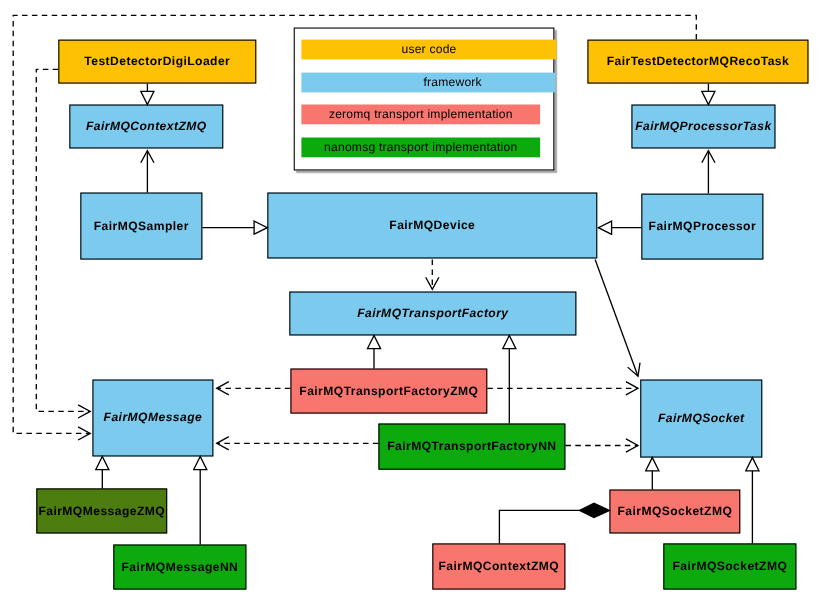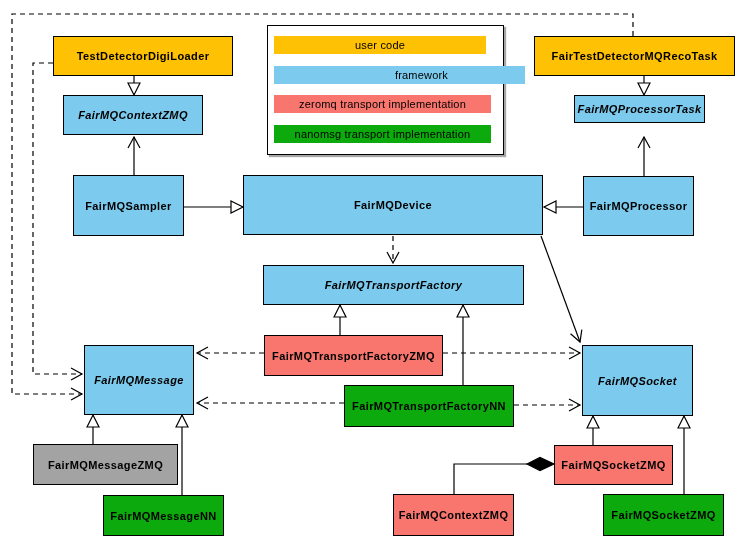--- a/index.html
+++ b/index.html
@@ -24,50 +24,50 @@
     font-size:11px;color:#000;z-index:3;box-sizing:border-box;letter-spacing:0.2px;
   }
   svg.wires{position:absolute;left:0;top:0;z-index:4;pointer-events:none;}
 </style>
 </head>
 <body>
 
 <div id="canvas">
 
   <div class="legend-frame" style="left:267px;top:25px;width:237px;height:130px;"></div>
-  <div class="legend-bar" style="left: 274px; top: 36px; width: 212px; height: 18px; background: rgb(255, 193, 3);">user code</div>
-  <div class="legend-bar" style="left: 274px; top: 66px; width: 251px; height: 18px; background: rgb(124, 203, 238); padding-left: 44px;">framework</div>
+  <div class="legend-bar" style="left: 274px; top: 36px; width: 232px; height: 18px; background: rgb(255, 193, 3);">user code</div>
+  <div class="legend-bar" style="left: 274px; top: 66px; width: 231px; height: 18px; background: rgb(124, 203, 238); padding-left: 44px;">framework</div>
   <div class="legend-bar" style="left: 274px; top: 95px; width: 217px; height: 18px; background: rgb(248, 118, 110);">zeromq transport implementation</div>
   <div class="legend-bar" style="left: 274px; top: 125px; width: 217px; height: 18px; background: rgb(12, 170, 12);">nanomsg transport implementation</div>
 
   <div class="node" style="left: 53px; top: 36px; width: 180px; height: 40px; background: rgb(255, 193, 3);">TestDetectorDigiLoader</div>
 
   <div class="node" style="left: 534px; top: 36px; width: 201px; height: 40px; background: rgb(255, 193, 3);">FairTestDetectorMQRecoTask</div>
 
   <div class="node abstract" style="left: 63px; top: 95px; width: 140px; height: 40px; background: rgb(124, 203, 238);">FairMQContextZMQ</div>
 
-  <div class="node abstract" style="left: 574px; top: 95px; width: 131px; height: 28px; background: rgb(124, 203, 238);">FairMQProcessorTask</div>
+  <div class="node abstract" style="left: 574px; top: 95px; width: 131px; height: 40px; background: rgb(124, 203, 238);">FairMQProcessorTask</div>
 
   <div class="node" style="left: 73px; top: 175px; width: 111px; height: 61px; background: rgb(124, 203, 238);">FairMQSampler</div>
 
   <div class="node" style="left: 243px; top: 175px; width: 300px; height: 60px; background: rgb(124, 203, 238);">FairMQDevice</div>
 
   <div class="node" style="left: 583px; top: 176px; width: 111px; height: 60px; background: rgb(124, 203, 238);">FairMQProcessor</div>
 
   <div class="node abstract" style="left: 263px; top: 265px; width: 261px; height: 40px; background: rgb(124, 203, 238);">FairMQTransportFactory</div>
 
   <div class="node" style="left: 264px; top: 335px; width: 179px; height: 41px; background: rgb(248, 118, 110);">FairMQTransportFactoryZMQ</div>
 
   <div class="node" style="left: 344px; top: 385px; width: 170px; height: 42px; background: rgb(12, 170, 12);">FairMQTransportFactoryNN</div>
 
   <div class="node abstract" style="left: 84px; top: 345px; width: 110px; height: 70px; background: rgb(124, 203, 238);">FairMQMessage</div>
 
   <div class="node abstract" style="left: 582px; top: 345px; width: 111px; height: 71px; background: rgb(124, 203, 238);">FairMQSocket</div>
 
-  <div class="node" style="left: 33px; top: 444px; width: 145px; height: 41px; background: #a3a3a3;">FairMQMessageZMQ</div>
+  <div class="node" style="left: 33px; top: 444px; width: 119px; height: 41px; background: #4d7c0f;">FairMQMessageZMQ</div>
 
   <div class="node" style="left: 103px; top: 495px; width: 121px; height: 41px; background: rgb(12, 170, 12);">FairMQMessageNN</div>
 
   <div class="node" style="left: 393px; top: 494px; width: 121px; height: 42px; background: rgb(248, 118, 110);">FairMQContextZMQ</div>
 
   <div class="node" style="left: 554px; top: 445px; width: 119px; height: 40px; background: rgb(248, 118, 110);">FairMQSocketZMQ</div>
 
   <div class="node" style="left: 603px; top: 494px; width: 121px; height: 42px; background: rgb(12, 170, 12);">FairMQSocketZMQ</div>
 
   <svg class="wires" width="748" height="549" viewBox="0 0 748 549">

